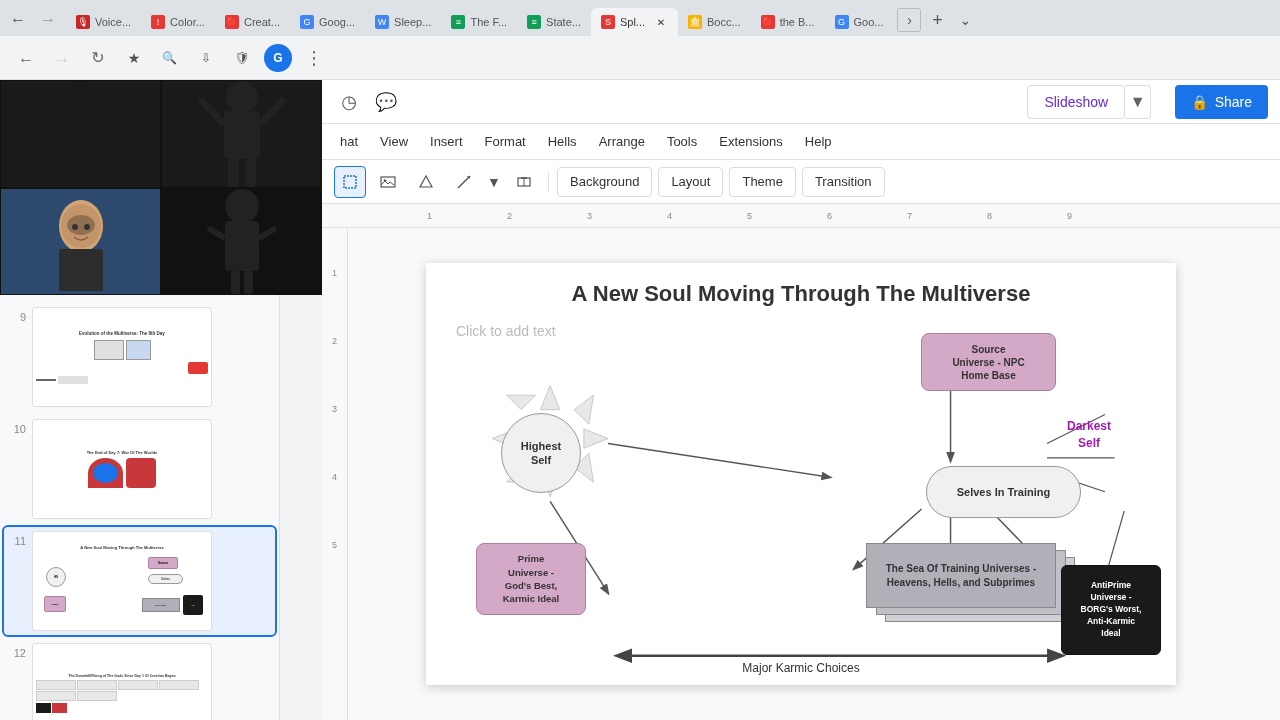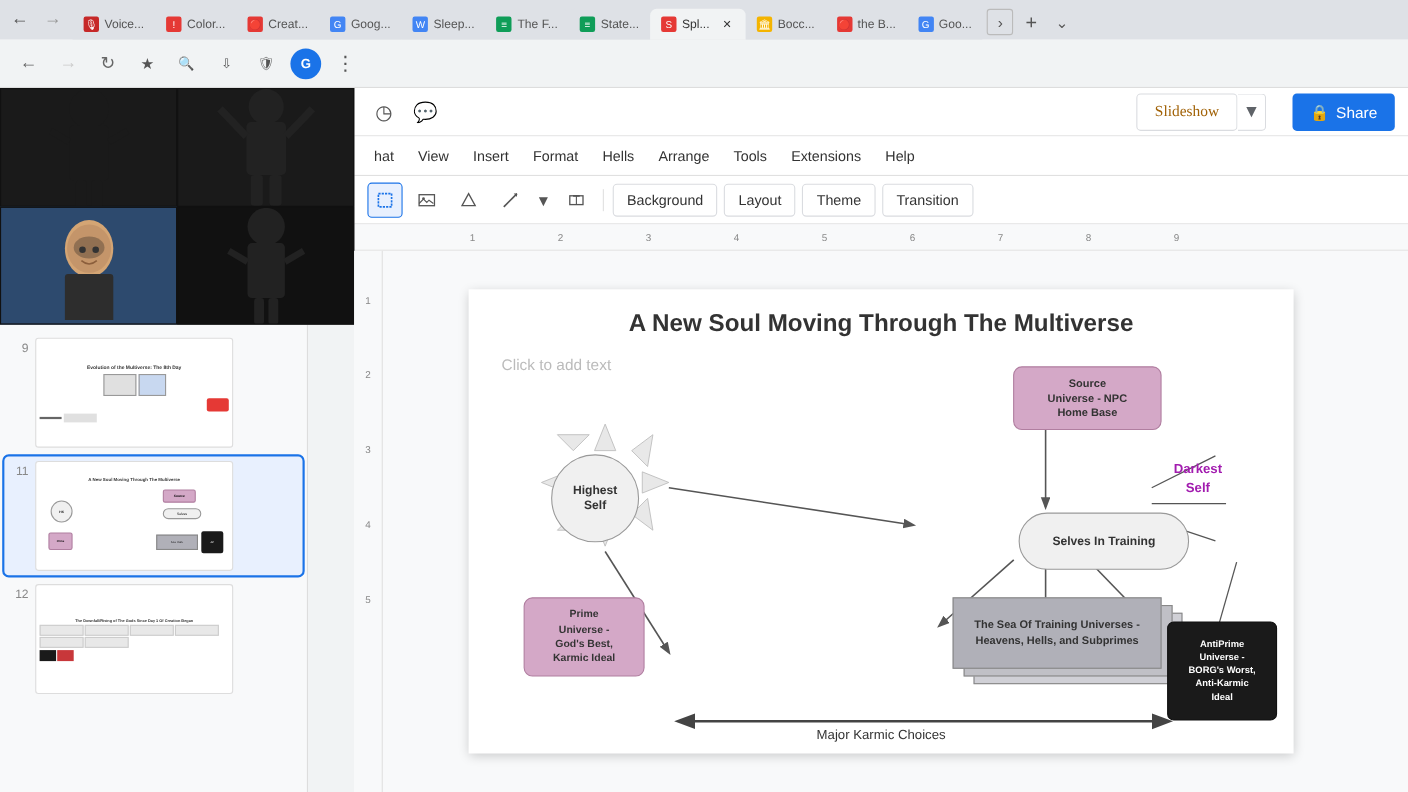--- a/index.html
+++ b/index.html
@@ -28,21 +28,21 @@
     .slide-preview-9 { background: white; }
     .slide-preview-10 { background: white; }
     .slide-preview-11 { background: white; }
     .slide-preview-12 { background: white; }
 
     
     .editor-area { flex: 1; display: flex; flex-direction: column; background: #f8f9fa; }
 
     
     .toolbar { height: 44px; background: white; border-bottom: 1px solid #e0e0e0; display: flex; align-items: center; padding: 0 12px; gap: 8px; }
-    .slideshow-btn { background: white; border: 1px solid #dadce0; border-radius: 4px; height: 34px; padding: 0 16px; cursor: pointer; font-size: 14px; font-weight: 500; color: #a16207; display: flex; align-items: center; font-family: Liberation Serif, serif; }
+    .slideshow-btn { background: white; border: 1px solid #dadce0; border-radius: 4px; height: 34px; padding: 0 16px; cursor: pointer; font-size: 14px; font-weight: 500; color: #6d28d9; display: flex; align-items: center; }
     .slideshow-dropdown { width: 26px; height: 34px; border: 1px solid #dadce0; border-left: none; border-radius: 0 4px 4px 0; background: white; cursor: pointer; display: flex; align-items: center; justify-content: center; color: #5f6368; }
     .share-btn { background: #1a73e8; color: white; border: none; border-radius: 4px; height: 34px; padding: 0 16px; cursor: pointer; font-size: 14px; display: flex; align-items: center; gap: 6px; }
 
     
     .menu-bar { height: 36px; background: white; border-bottom: 1px solid #e0e0e0; display: flex; align-items: center; padding: 0 8px; gap: 2px; }
     .menu-item { height: 28px; padding: 0 10px; border-radius: 4px; cursor: pointer; font-size: 13px; color: #333; display: flex; align-items: center; }
 
     
     .drawing-toolbar { height: 44px; background: white; border-bottom: 1px solid #e0e0e0; display: flex; align-items: center; padding: 0 12px; gap: 6px; }
     .draw-btn { width: 32px; height: 32px; border-radius: 4px; display: flex; align-items: center; justify-content: center; cursor: pointer; color: #555; font-size: 14px; border: 1px solid transparent; }
@@ -216,20 +216,34 @@
                 <div style="width:20px;height:12px;background:#e53935;border-radius:2px;"></div>
               </div>
               <div style="margin-top:2px;display:flex;align-items:center;gap:2px;">
                 <div style="width:20px;height:2px;background:#666;"></div>
                 <div style="width:30px;height:8px;background:#e0e0e0;"></div>
               </div>
             </div>
           </div>
         </div>
 
+        <div class="slide-thumb">
+          <span class="slide-num">10</span>
+          <div class="slide-preview slide-preview-10">
+            <div style="width:100%;padding:3px;">
+              <div style="font-size:4px;font-weight:bold;text-align:center;color:#333;margin-bottom:3px;">The End of Day 7: War Of The Worlds</div>
+              <div style="display:flex;gap:3px;justify-content:center;align-items:flex-end;">
+                <div style="width:35px;height:30px;background:#c8373a;border-radius:50% 50% 0 0;display:flex;align-items:center;justify-content:center;">
+                  <div style="width:25px;height:20px;background:#1a73e8;border-radius:50%;"></div>
+                </div>
+                <div style="width:30px;height:30px;background:#c8373a;border-radius:4px;"></div>
+              </div>
+            </div>
+          </div>
+        </div>
 
         <div class="slide-thumb selected">
           <span class="slide-num">11</span>
           <div class="slide-preview slide-preview-11">
             <div style="width:100%;padding:3px;">
               <div style="font-size:4px;font-weight:bold;text-align:center;color:#333;margin-bottom:2px;">A New Soul Moving Through The Multiverse</div>
               <div style="position:relative;height:65px;">
                 <div style="position:absolute;left:10px;top:15px;width:20px;height:20px;background:#f0f0f0;border:0.5px solid #999;border-radius:50%;font-size:3px;display:flex;align-items:center;justify-content:center;text-align:center;font-weight:bold;">HS</div>
                 <div style="position:absolute;right:30px;top:5px;width:30px;height:12px;background:#d4a8c7;border:0.5px solid #b07ea0;border-radius:2px;font-size:3px;display:flex;align-items:center;justify-content:center;text-align:center;font-weight:bold;">Source</div>
                 <div style="position:absolute;right:25px;top:22px;width:35px;height:10px;background:#f0f0f0;border:0.5px solid #999;border-radius:5px;font-size:3px;display:flex;align-items:center;justify-content:center;">Selves</div>

